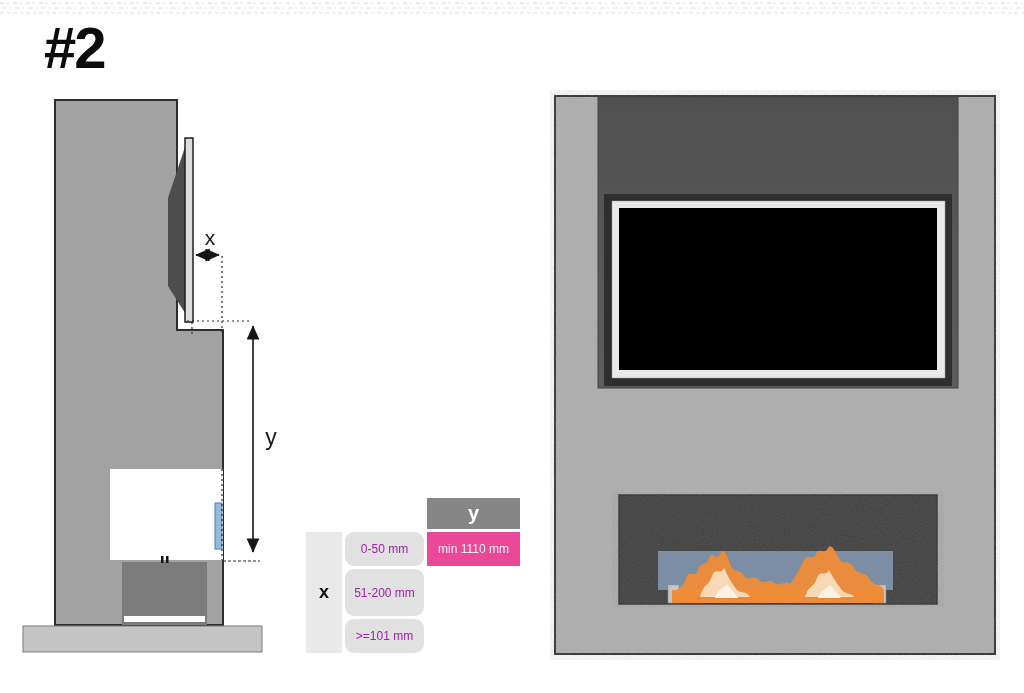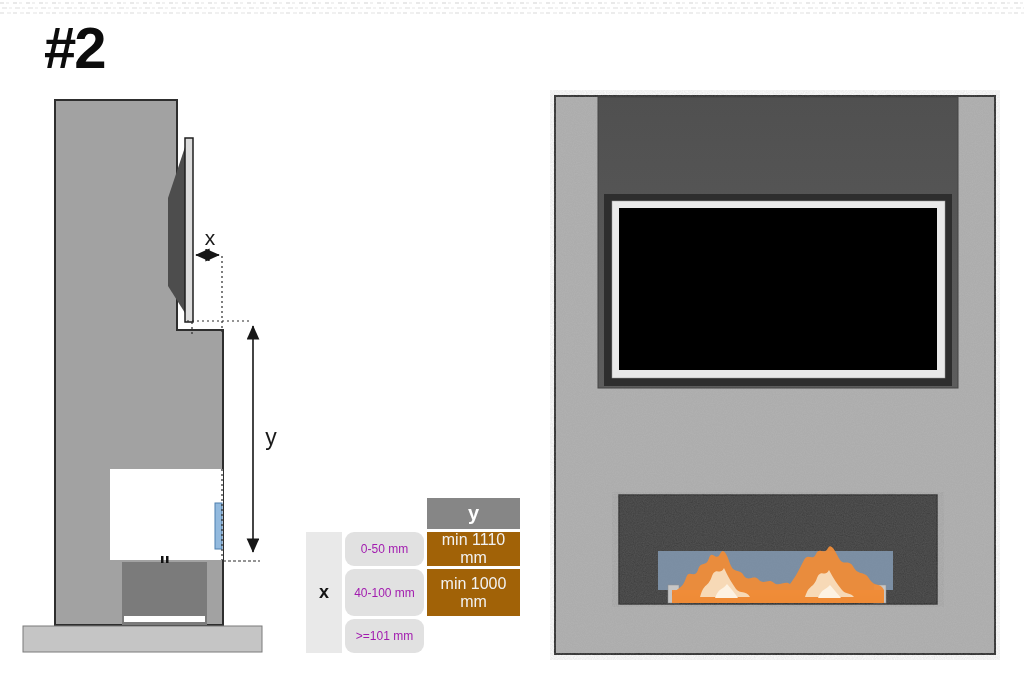--- a/index.html
+++ b/index.html
@@ -23,21 +23,21 @@
     position:absolute;left:306px;top:498px;
     display:grid;
     grid-template-columns:36px 79px 93px;
     grid-template-rows:31px 34px 47px 34px;
     gap:3px;
   }
   .cell{display:flex;align-items:center;justify-content:center;text-align:center;}
   .head-y{grid-column:3;grid-row:1;background:#868686;color:#ffffff;font-weight:bold;font-size:20px;}
   .head-x{grid-column:1;grid-row:2/5;background:#e9e9e9;color:#141414;font-weight:bold;font-size:18px;}
   .range{grid-column:2;background:#e1e1e1;color:#a21caf;font-size:12px;border-radius:9px;}
-  .value{grid-column:3;background:#a16207;color:#f2f2f2;font-size:16px;}
+  .value{grid-column:3;background:#ec4899;color:#f2f2f2;font-size:12px;}
   .r1{grid-row:2}.r2{grid-row:3}.r3{grid-row:4}
 </style>
 </head>
 <body>
 
 <svg class="top-strip" width="1024" height="18">
   <defs>
     <pattern id="dotpat" width="13" height="15" patternUnits="userSpaceOnUse">
       <rect x="0" y="2" width="4" height="2" fill="#e9e9e9"></rect>
       <rect x="6" y="2" width="3" height="2" fill="#f1f1f1"></rect>
@@ -87,22 +87,21 @@
 
   <line x1="233" y1="236" x2="233" y2="462" stroke="#161616" stroke-width="1.6" marker-start="url(#ah)" marker-end="url(#ah)"></line>
   <text x="251" y="355" text-anchor="middle" font-size="23" fill="#1a1a1a" font-family="Liberation Sans, sans-serif">y</text>
 </svg>
 
 <div class="clearance-table">
   <div class="cell head-y">y</div>
   <div class="cell head-x">x</div>
   <div class="cell range r1">0-50 mm</div>
   <div class="cell value v1">min 1110 mm</div>
-  <div class="cell range r2">40-100 mm</div>
-  <div class="cell value v2">min 1000 mm</div>
+  <div class="cell range r2">51-200 mm</div>
   <div class="cell range r3">&gt;=101 mm</div>
 </div>
 
 <svg id="front-svg" class="svg-abs" width="450" height="570" viewBox="0 0 450 570">
   <defs>
     <filter id="speckle" x="-2%" y="-2%" width="104%" height="104%">
       <feTurbulence type="fractalNoise" baseFrequency="0.9" numOctaves="2" seed="3" result="n"></feTurbulence>
       <feColorMatrix in="n" type="matrix" values="0 0 0 0 0.25  0 0 0 0 0.25  0 0 0 0 0.25  0 0 0 0.22 0" result="noise"></feColorMatrix>
       <feComposite in="noise" in2="SourceGraphic" operator="over"></feComposite>
     </filter>

